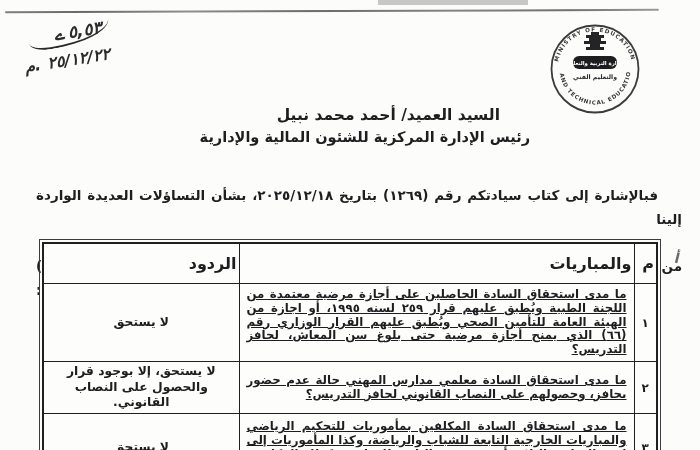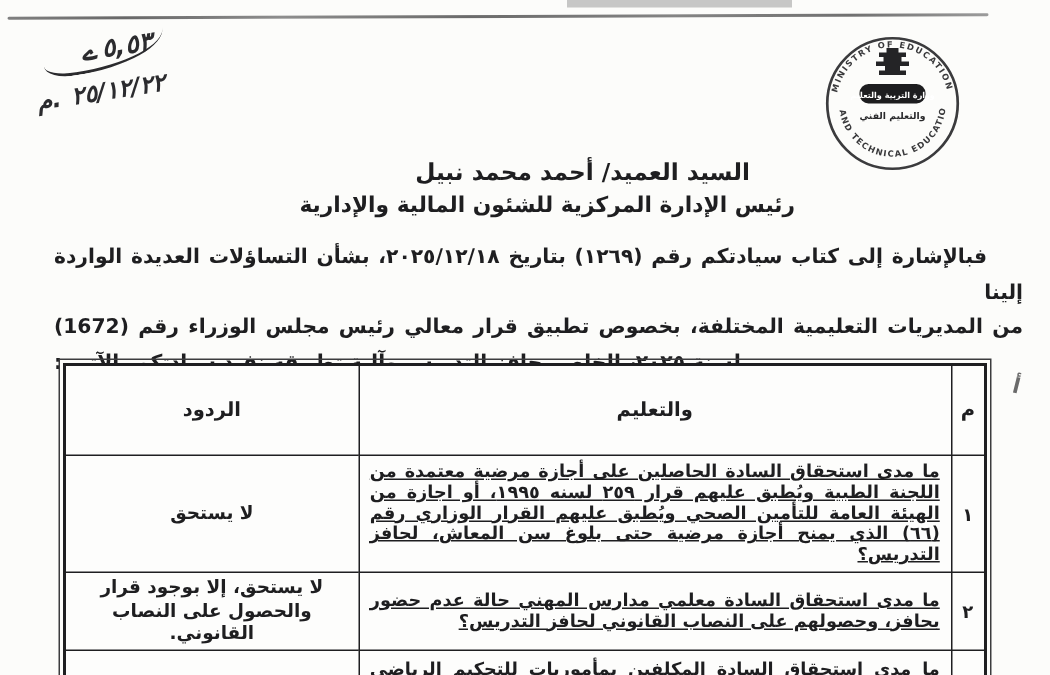--- a/index.html
+++ b/index.html
@@ -27,34 +27,34 @@
   .bidi{unicode-bidi:bidi-override;direction:ltr;}
   
   .seal{position:absolute;left:547px;top:21px;}
   
   .h1{position:absolute;right:200px;top:106px;font-size:15.5px;font-weight:bold;direction:rtl;white-space:nowrap;margin-left:11px;}
   .h2{position:absolute;right:170px;top:129px;font-size:14.5px;font-weight:bold;direction:rtl;white-space:nowrap;text-align:center;}
   
   .body-par{position:absolute;left:36px;top:160px;width:646px;direction:rtl;
             font-size:13.5px;font-weight:bold;line-height:23.5px;}
   .p-line{width:100%;}
-  .p-just{text-align:justify;text-align-last:justify;}
+  .p-just{text-align:justify;text-align-last:justify;margin-top:24px;}
   .p-first{text-indent:24px;}
   .p-left{text-align:left;}
   
   .mark-alef{position:absolute;left:675px;top:250px;font-size:14px;color:#6a6a6a;transform:rotate(14deg);font-weight:bold;}
   
   .qtable{
     position:absolute;left:42px;top:242px;width:614px;
     border-collapse:collapse;direction:rtl;table-layout:fixed;
     border:2.2px solid #1f1f21;outline:1.4px solid #3c3c3e;outline-offset:2px;
     background:#fdfdfc;
   }
   .qtable th,.qtable td{border:1.3px solid #1f1f21;vertical-align:middle;}
-  .qtable th{height:23px;font-size:13px;font-weight:bold;text-align:center;padding:18px 2px;}
+  .qtable th{height:23px;font-size:16px;font-weight:bold;text-align:right;padding:8px 2px;}
   .c-num{width:23px;}
   .c-q{width:395px;}
   .c-r{width:196px;}
   td.num{text-align:center;font-size:12px;font-weight:bold;}
   td.q{padding:3px 7px;font-size:11.8px;font-weight:bold;text-align:justify;line-height:13.8px;text-decoration:underline;}
   td.r{text-align:center;font-size:12.3px;font-weight:bold;line-height:15.5px;padding:2px 8px;}
   tr.r1 td{height:71px;}
   tr.r2 td{height:45px;}
   tr.r3 td{height:62px;}
 </style>
@@ -108,21 +108,21 @@
 
   <table class="qtable">
     <colgroup>
         <col class="c-num">
         <col class="c-q">
         <col class="c-r">
       </colgroup>
     <thead>
       <tr>
         <th>م</th>
-        <th>والتعليم</th>
+        <th>والمباريات</th>
         <th>الردود</th>
       </tr>
     </thead>
     <tbody>
       <tr class="r1">
         <td class="num">١</td>
         <td class="q">ما مدى استحقاق السادة الحاصلين على أجازة مرضية معتمدة من اللجنة الطبية ويُطبق عليهم قرار ٢٥٩ لسنه ١٩٩٥، أو اجازة من الهيئة العامة للتأمين الصحي ويُطبق عليهم القرار الوزاري رقم (٦٦) الذي يمنح أجازة مرضية حتى بلوغ سن المعاش، لحافز التدريس؟</td>
         <td class="r">لا يستحق</td>
       </tr>
       <tr class="r2">

